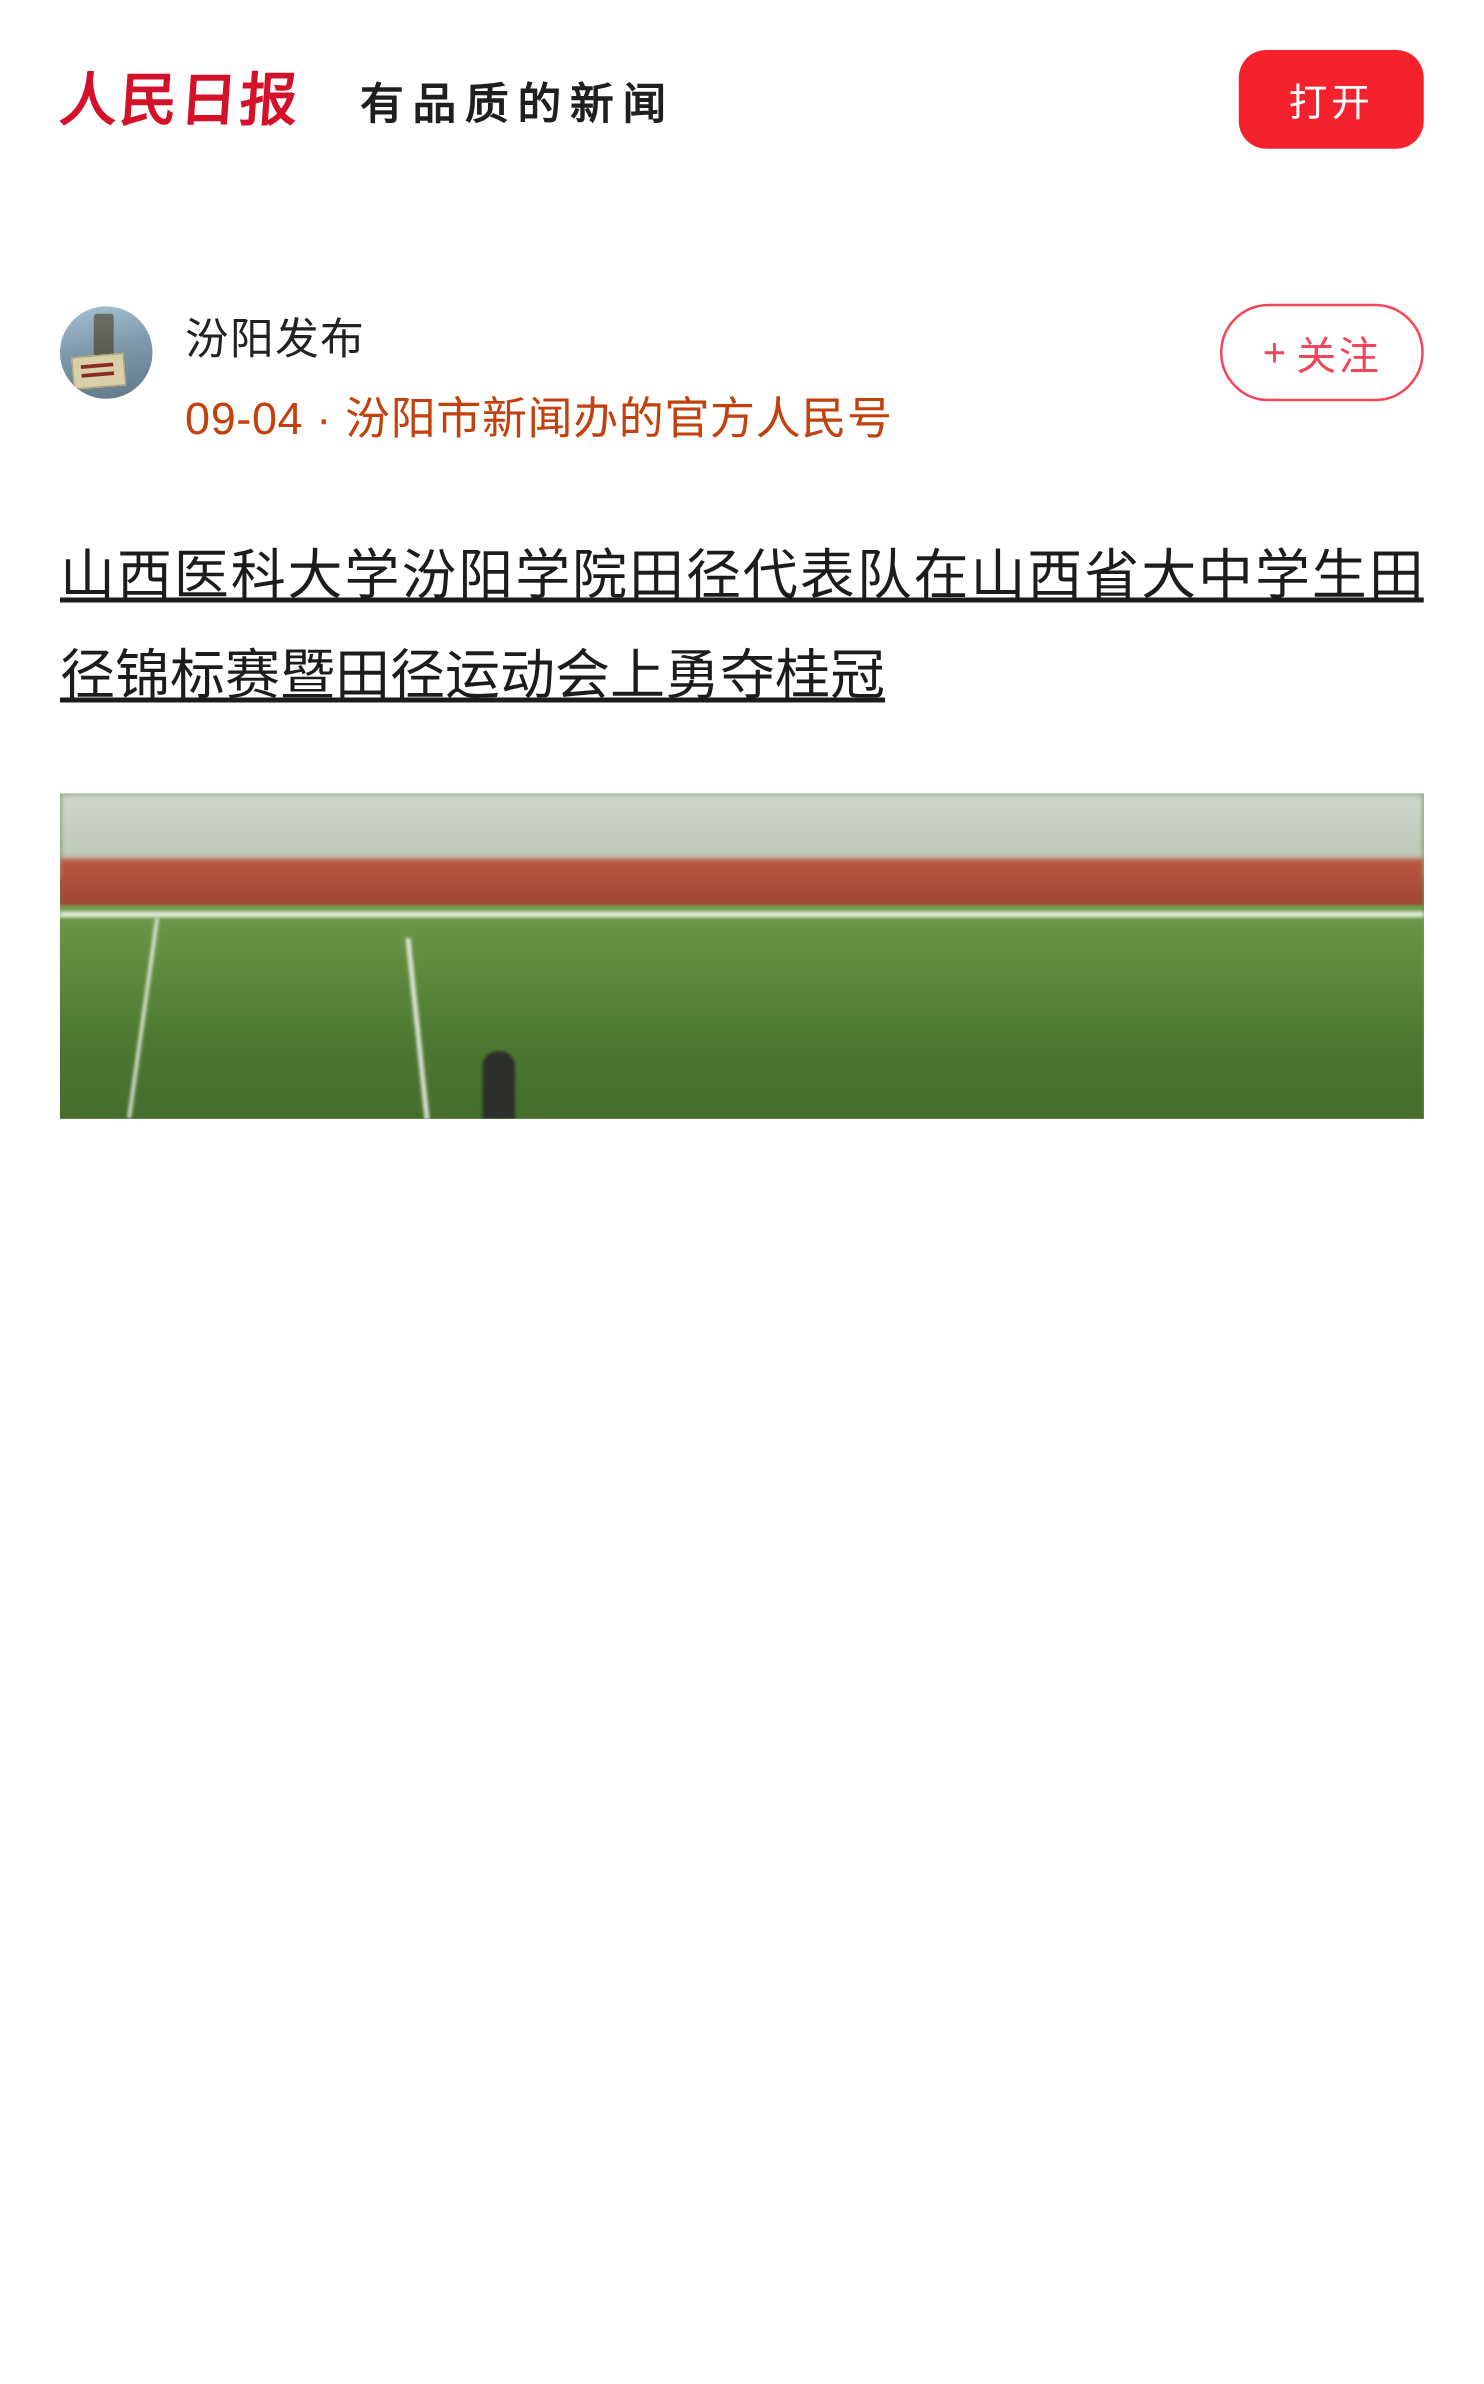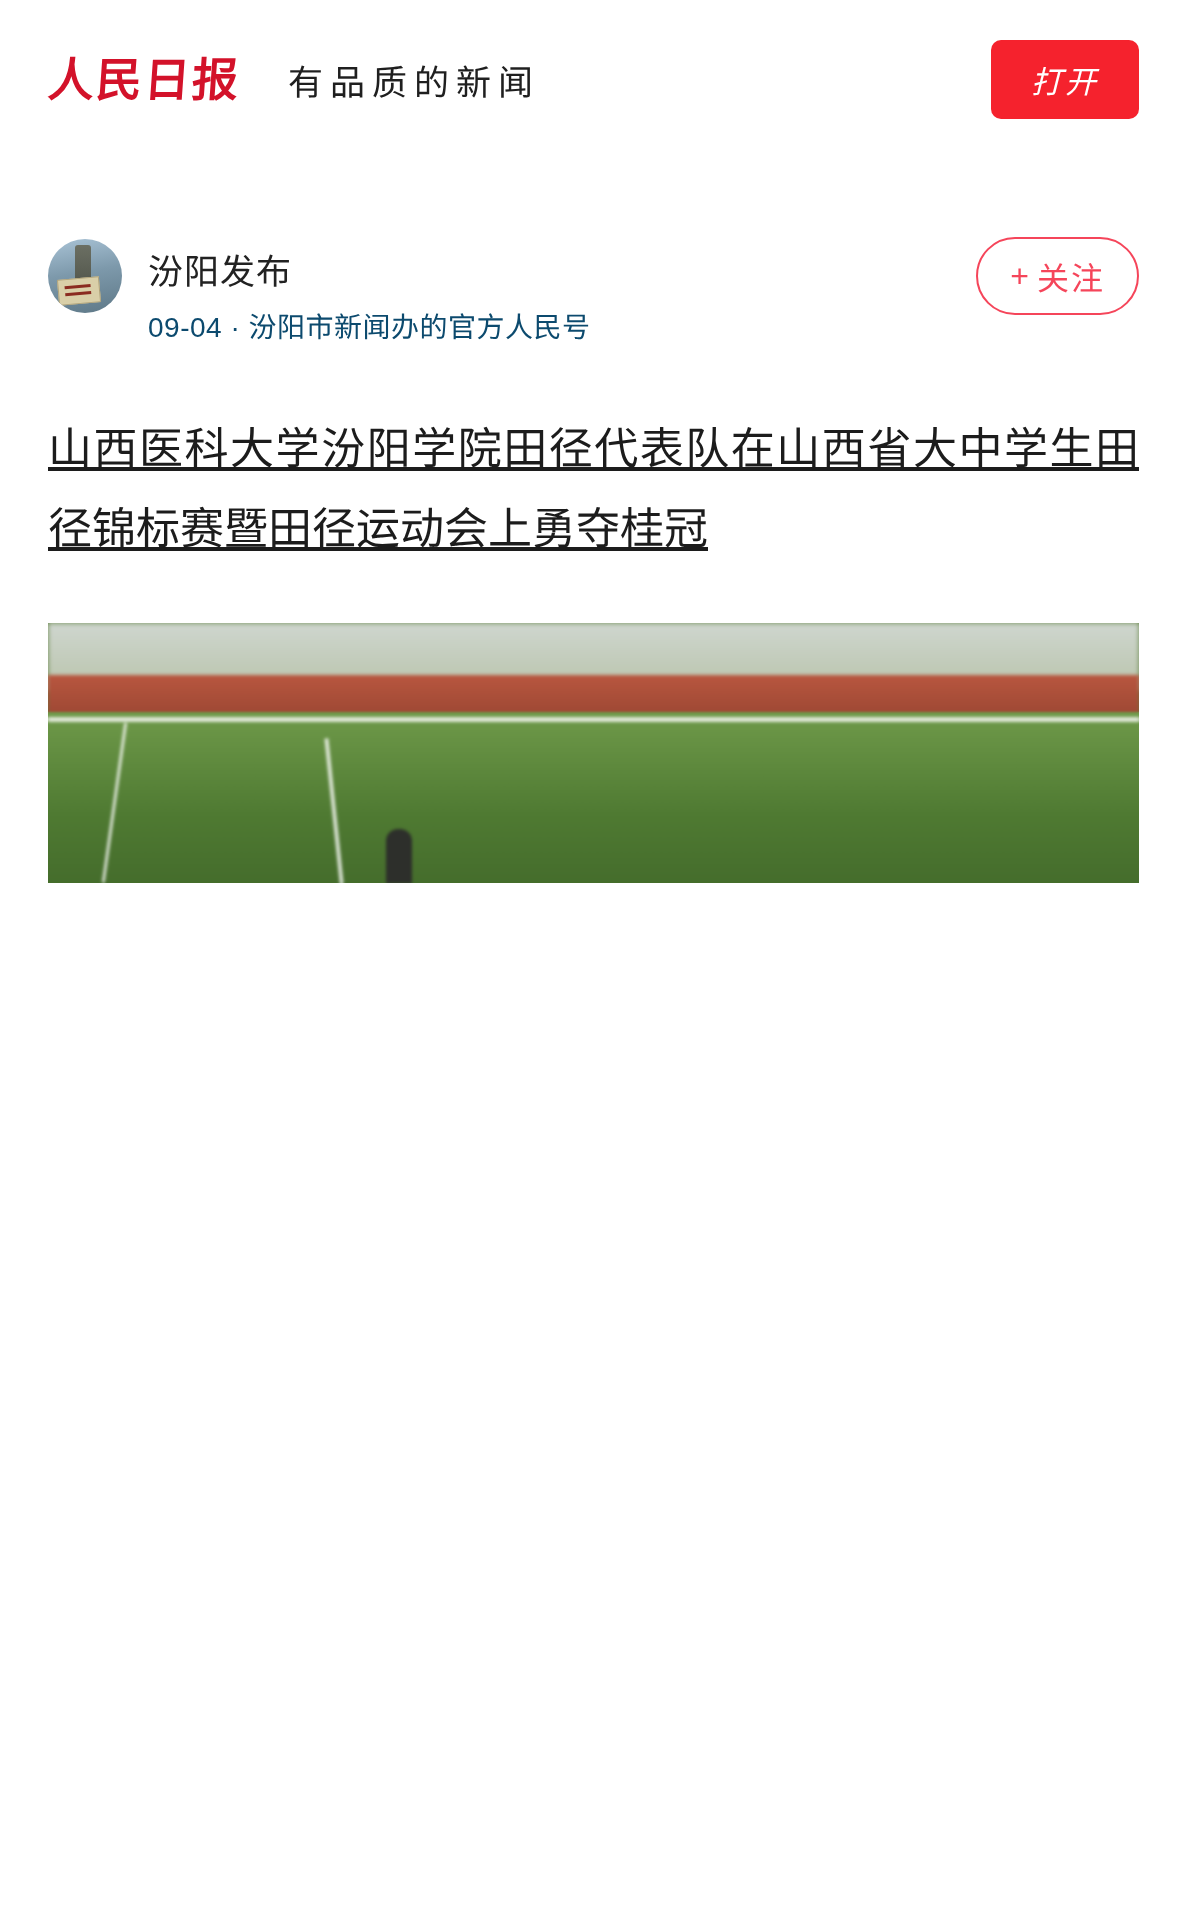--- a/index.html
+++ b/index.html
@@ -34,34 +34,34 @@
     white-space: nowrap;
     transform: skewX(-4deg);
   }
   .brand-slogan {
     margin-left: 48px;
     font-family: "DejaVu Serif", "Liberation Serif", serif;
     font-size: 35px;
     letter-spacing: 7px;
     color: #1f1f1f;
     white-space: nowrap;
+    font-weight: bold;
   }
   .appbar-spacer { flex: 1 1 auto; }
   .open-button {
     background: #f5222d;
     color: #ffffff;
     font-size: 31px;
     letter-spacing: 3px;
     border: none;
-    border-radius: 10px;
+    border-radius: 22px;
     padding: 17px 40px;
     cursor: pointer;
     font-family: "Liberation Sans", sans-serif;
     white-space: nowrap;
-    font-style: italic;
   }
 
   
   .article {
     padding: 0 48px;
     box-sizing: border-box;
   }
   .article-title {
     font-size: 55px;
     line-height: 1.38;
@@ -123,22 +123,22 @@
     margin-top: 44px;
   }
   .byline-name {
     font-size: 35px;
     color: #222222;
     line-height: 1.2;
     letter-spacing: 1px;
   }
   .byline-meta {
     margin-top: 12px;
-    font-size: 28px;
-    color: #0c4a6e;
+    font-size: 36px;
+    color: #c2410c;
     letter-spacing: 0.5px;
   }
   .byline-spacer { flex: 1 1 auto; }
   .follow-button {
     border: 2px solid #f5455a;
     color: #f5455a;
     background: #ffffff;
     border-radius: 40px;
     font-size: 32px;
     letter-spacing: 2px;

